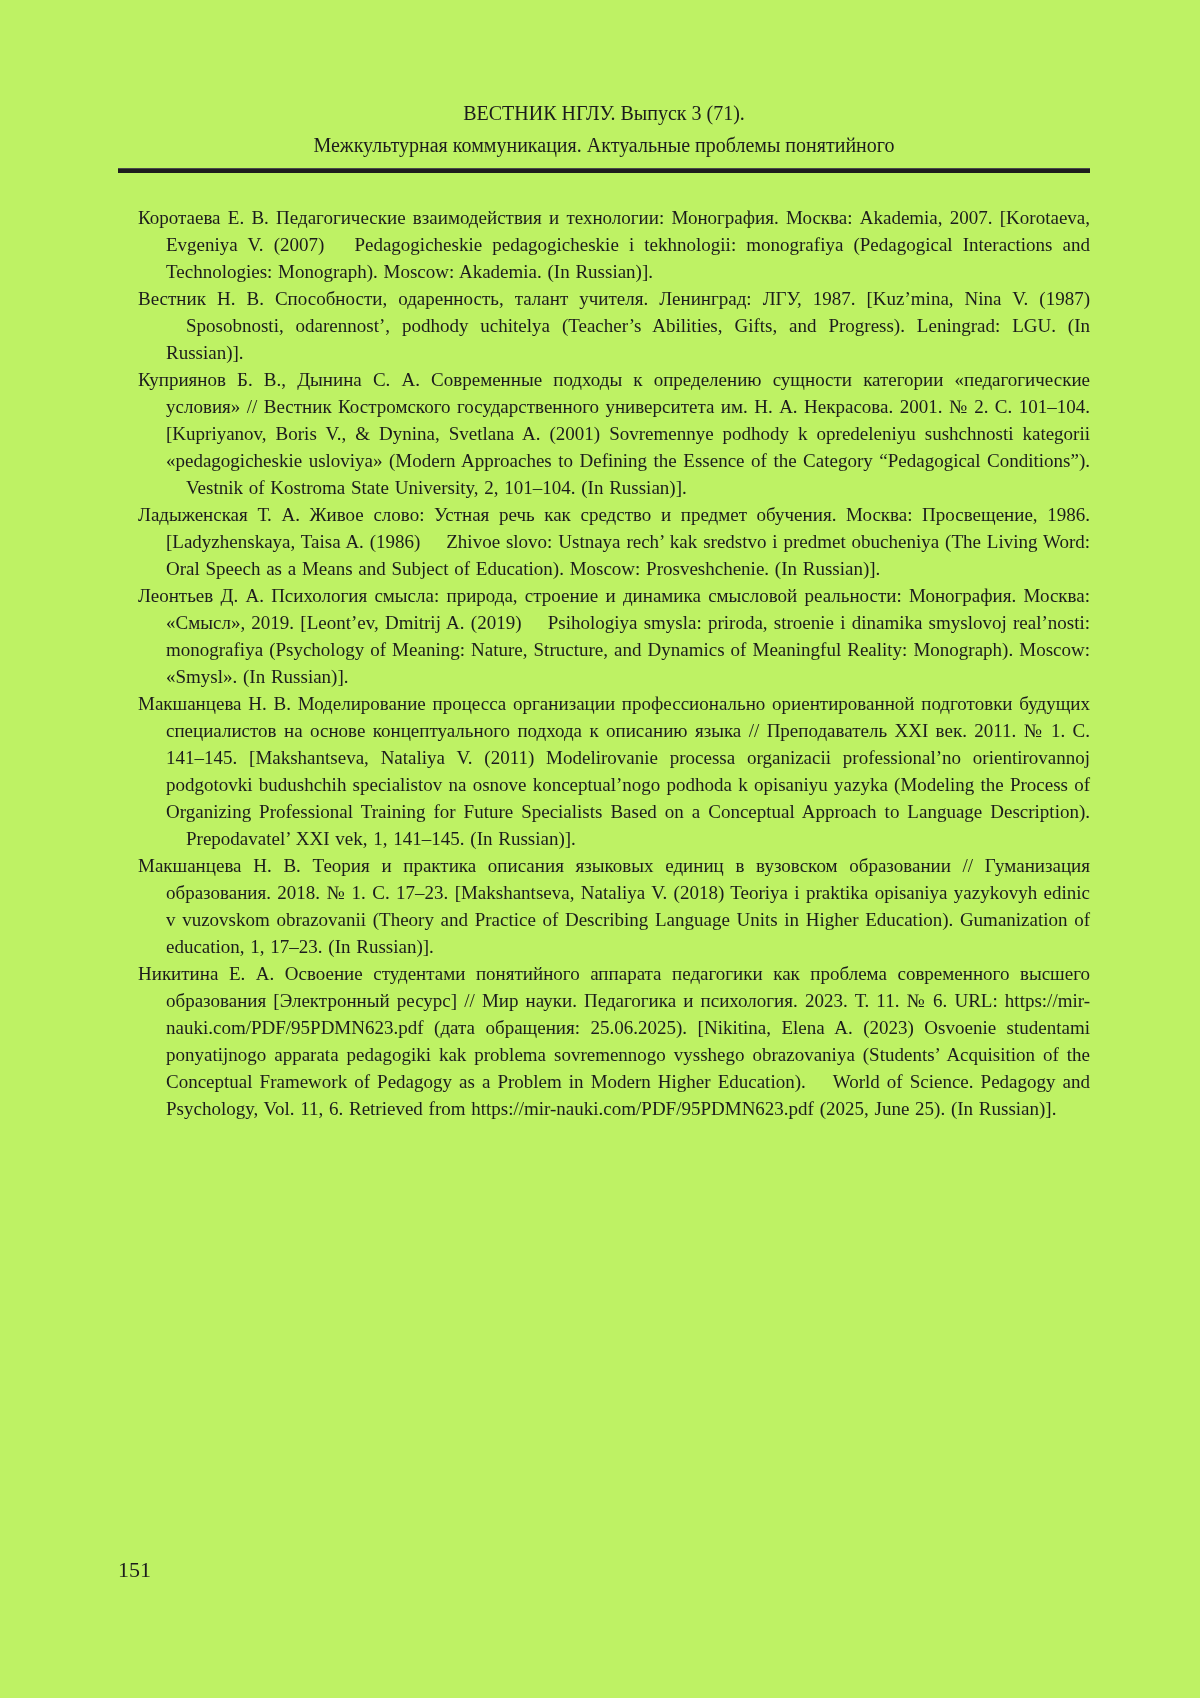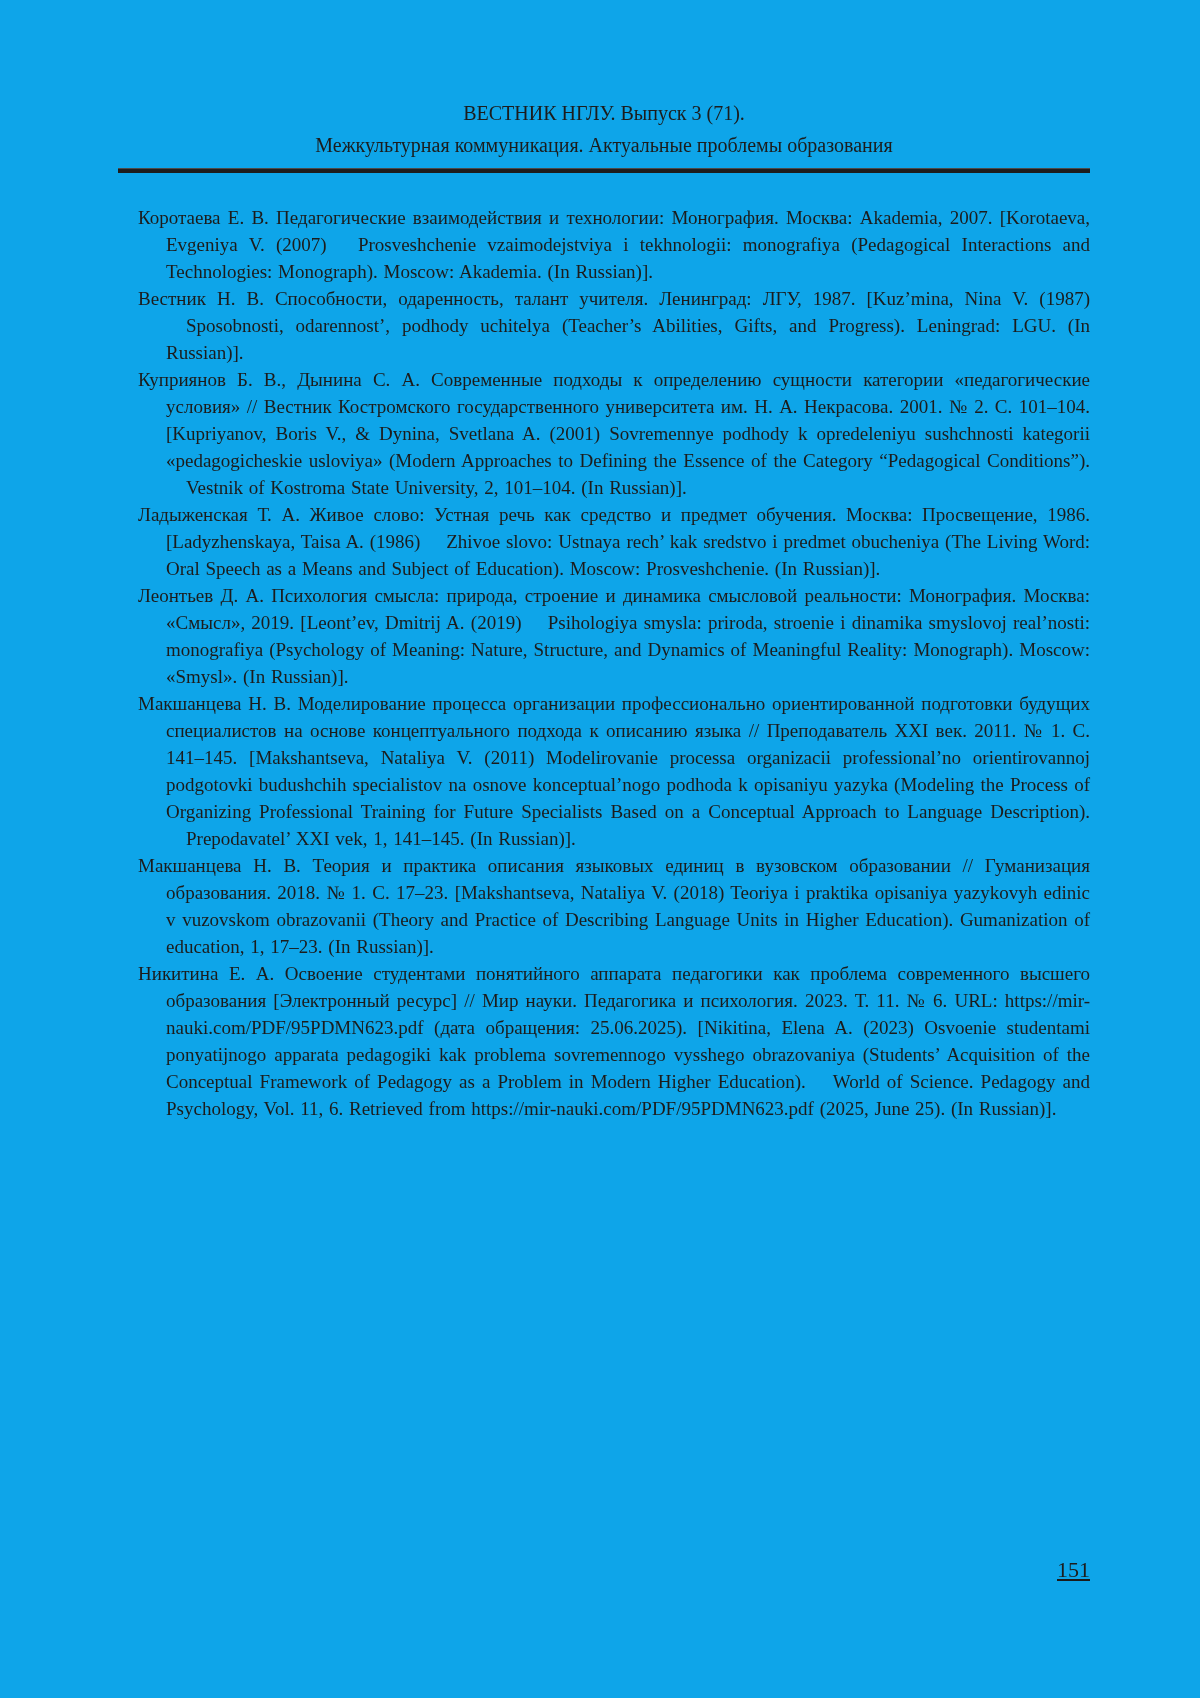--- a/index.html
+++ b/index.html
@@ -4,21 +4,21 @@
 <style>
   html, body {
     margin: 0;
     padding: 0;
     background: #ffffff;
   }
   .page {
     position: relative;
     width: 1200px;
     height: 1698px;
-    background: #0ea5e9;
+    background: #bef264;
     color: #1c1c1c;
     font-family: "Liberation Serif", "DejaVu Serif", serif;
     box-sizing: border-box;
   }
   .content {
     position: absolute;
     left: 118px;
     top: 97px;
     width: 972px;
   }
@@ -47,38 +47,37 @@
     word-spacing: 1px;
   }
   .ref .it {
     margin-left: 20px;
   }
   .page-number {
     position: absolute;
     left: 118px;
     top: 1557px;
     width: 972px;
-    text-align: right;
+    text-align: left;
     font-size: 22px;
     color: #1c1c1c;
-    text-decoration: underline;
   }
 </style>
 </head>
 <body>
 
 <div class="page">
   <div class="content">
     <div class="journal-header">
       <div>ВЕСТНИК НГЛУ. Выпуск 3 (71).</div>
-      <div>Межкультурная коммуникация. Актуальные проблемы образования</div>
+      <div>Межкультурная коммуникация. Актуальные проблемы понятийного</div>
     </div>
     <div class="header-rule"></div>
     <div class="ref-list" id="ref-list">
-        <p class="ref"><span class="it">Коротаева Е. В.</span><span> Педагогические взаимодействия и технологии: Монография. Москва: Akademia, 2007. [Korotaeva, Evgeniya V. (2007) </span><span class="it">Prosveshchenie vzaimodejstviya i tekhnologii: monografiya</span><span> (Pedagogical Interactions and Technologies: Monograph). Moscow: Akademia. (In Russian)].</span></p>
+        <p class="ref"><span class="it">Коротаева Е. В.</span><span> Педагогические взаимодействия и технологии: Монография. Москва: Akademia, 2007. [Korotaeva, Evgeniya V. (2007) </span><span class="it">Pedagogicheskie pedagogicheskie i tekhnologii: monografiya</span><span> (Pedagogical Interactions and Technologies: Monograph). Moscow: Akademia. (In Russian)].</span></p>
         <p class="ref"><span class="it">Вестник Н. В.</span><span> Способности, одаренность, талант учителя. Ленинград: ЛГУ, 1987. [Kuz’mina, Nina V. (1987) </span><span class="it">Sposobnosti, odarennost’, podhody uchitelya</span><span> (Teacher’s Abilities, Gifts, and Progress). Leningrad: LGU. (In Russian)].</span></p>
         <p class="ref"><span class="it">Куприянов Б. В., Дынина С. А.</span><span> Современные подходы к определению сущности категории «педагогические условия» // Вестник Костромского государственного университета им. Н. А. Некрасова. 2001. № 2. С. 101–104. [Kupriyanov, Boris V., &amp; Dynina, Svetlana A. (2001) Sovremennye podhody k opredeleniyu sushchnosti kategorii «pedagogicheskie usloviya» (Modern Approaches to Defining the Essence of the Category “Pedagogical Conditions”). </span><span class="it">Vestnik of Kostroma State University</span><span>, 2, 101–104. (In Russian)].</span></p>
         <p class="ref"><span class="it">Ладыженская Т. А.</span><span> Живое слово: Устная речь как средство и предмет обучения. Москва: Просвещение, 1986. [Ladyzhenskaya, Taisa A. (1986) </span><span class="it">Zhivoe slovo: Ustnaya rech’ kak sredstvo i predmet obucheniya</span><span> (The Living Word: Oral Speech as a Means and Subject of Education). Moscow: Prosveshchenie. (In Russian)].</span></p>
         <p class="ref"><span class="it">Леонтьев Д. А.</span><span> Психология смысла: природа, строение и динамика смысловой реальности: Монография. Москва: «Смысл», 2019. [Leont’ev, Dmitrij A. (2019) </span><span class="it">Psihologiya smysla: priroda, stroenie i dinamika smyslovoj real’nosti: monografiya</span><span> (Psychology of Meaning: Nature, Structure, and Dynamics of Meaningful Reality: Monograph). Moscow: «Smysl». (In Russian)].</span></p>
         <p class="ref"><span class="it">Макшанцева Н. В.</span><span> Моделирование процесса организации профессионально ориентированной подготовки будущих специалистов на основе концептуального подхода к описанию языка // Преподаватель XXI век. 2011. № 1. С. 141–145. [Makshantseva, Nataliya V. (2011) Modelirovanie processa organizacii professional’no orientirovannoj podgotovki budushchih specialistov na osnove konceptual’nogo podhoda k opisaniyu yazyka (Modeling the Process of Organizing Professional Training for Future Specialists Based on a Conceptual Approach to Language Description). </span><span class="it">Prepodavatel’ XXI vek</span><span>, 1, 141–145. (In Russian)].</span></p>
         <p class="ref"><span class="it">Макшанцева Н. В.</span><span> Теория и практика описания языковых единиц в вузовском образовании // Гуманизация образования. 2018. № 1. С. 17–23. [Makshantseva, Nataliya V. (2018) Teoriya i praktika opisaniya yazykovyh edinic v vuzovskom obrazovanii (Theory and Practice of Describing Language Units in Higher Education). Gumanization of education, 1, 17–23. (In Russian)].</span></p>
         <p class="ref"><span class="it">Никитина Е. А.</span><span> Освоение студентами понятийного аппарата педагогики как проблема современного высшего образования [Электронный ресурс] // Мир науки. Педагогика и психология. 2023. Т. 11. № 6. URL: https://mir-nauki.com/PDF/95PDMN623.pdf (дата обращения: 25.06.2025). [Nikitina, Elena A. (2023) Osvoenie studentami ponyatijnogo apparata pedagogiki kak problema sovremennogo vysshego obrazovaniya (Students’ Acquisition of the Conceptual Framework of Pedagogy as a Problem in Modern Higher Education). </span><span class="it">World of Science. Pedagogy and Psychology</span><span>, Vol. 11, 6. Retrieved from https://mir-nauki.com/PDF/95PDMN623.pdf (2025, June 25). (In Russian)].</span></p>
       </div>
   </div>
   <div class="page-number">151</div>

